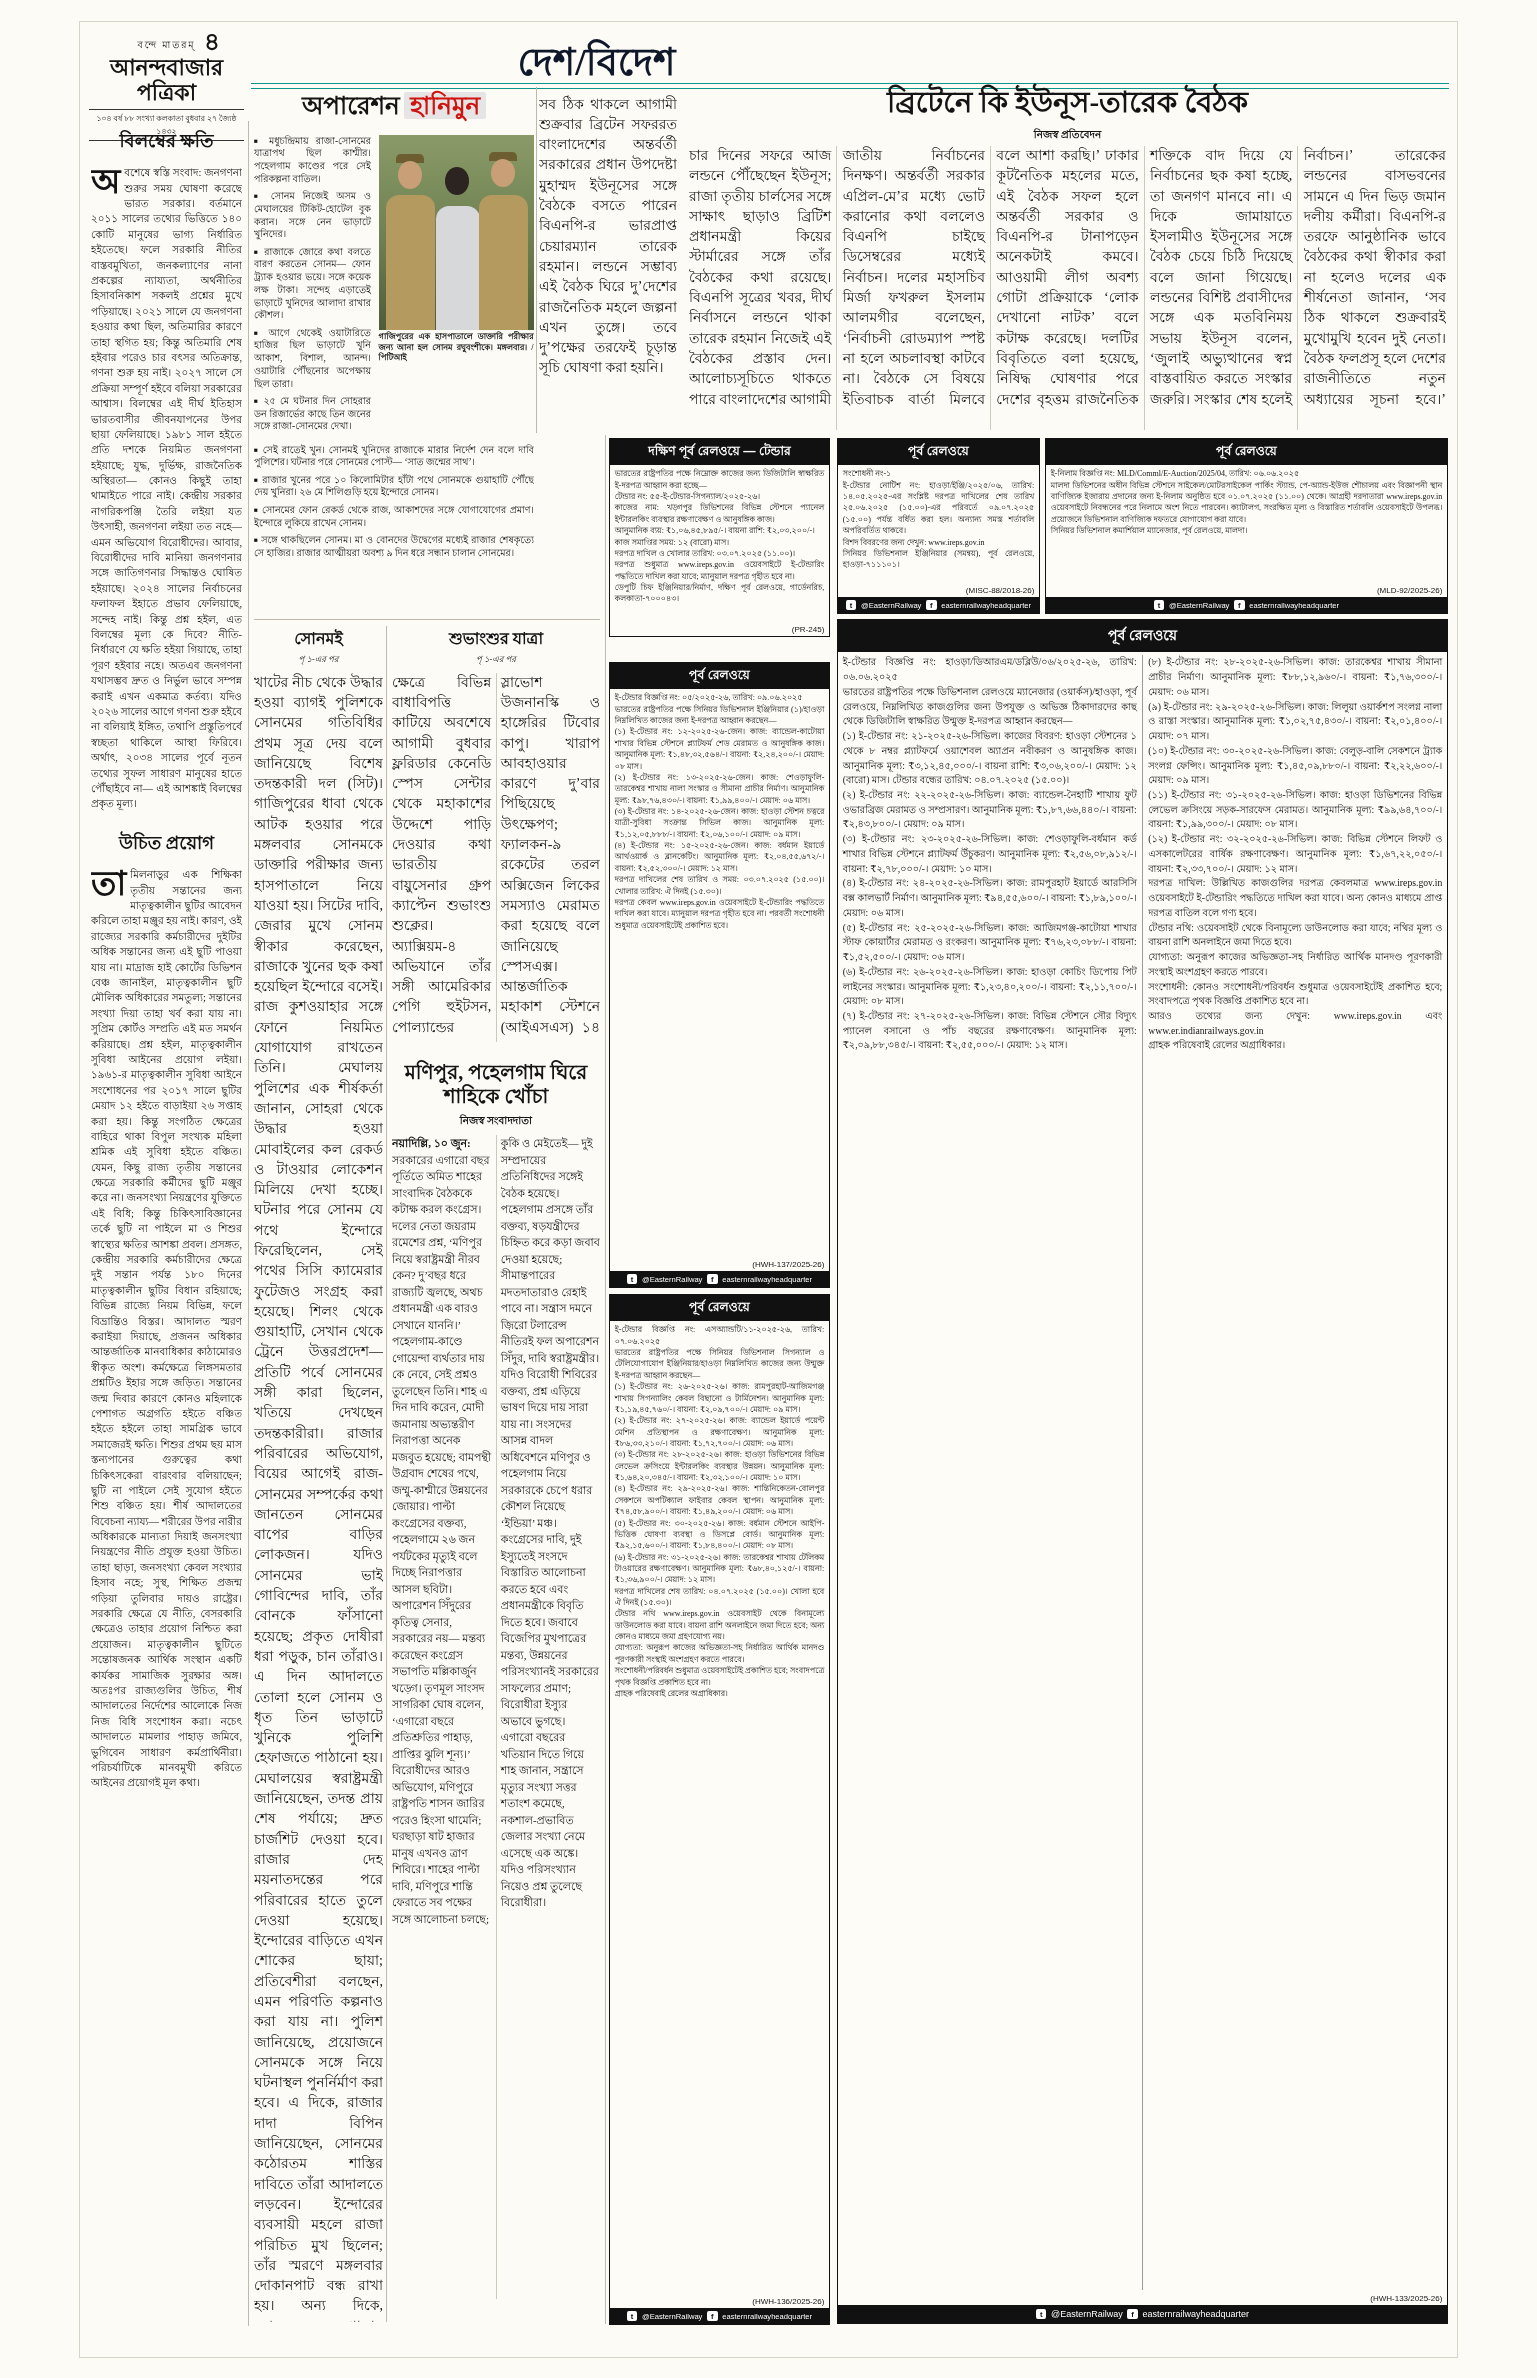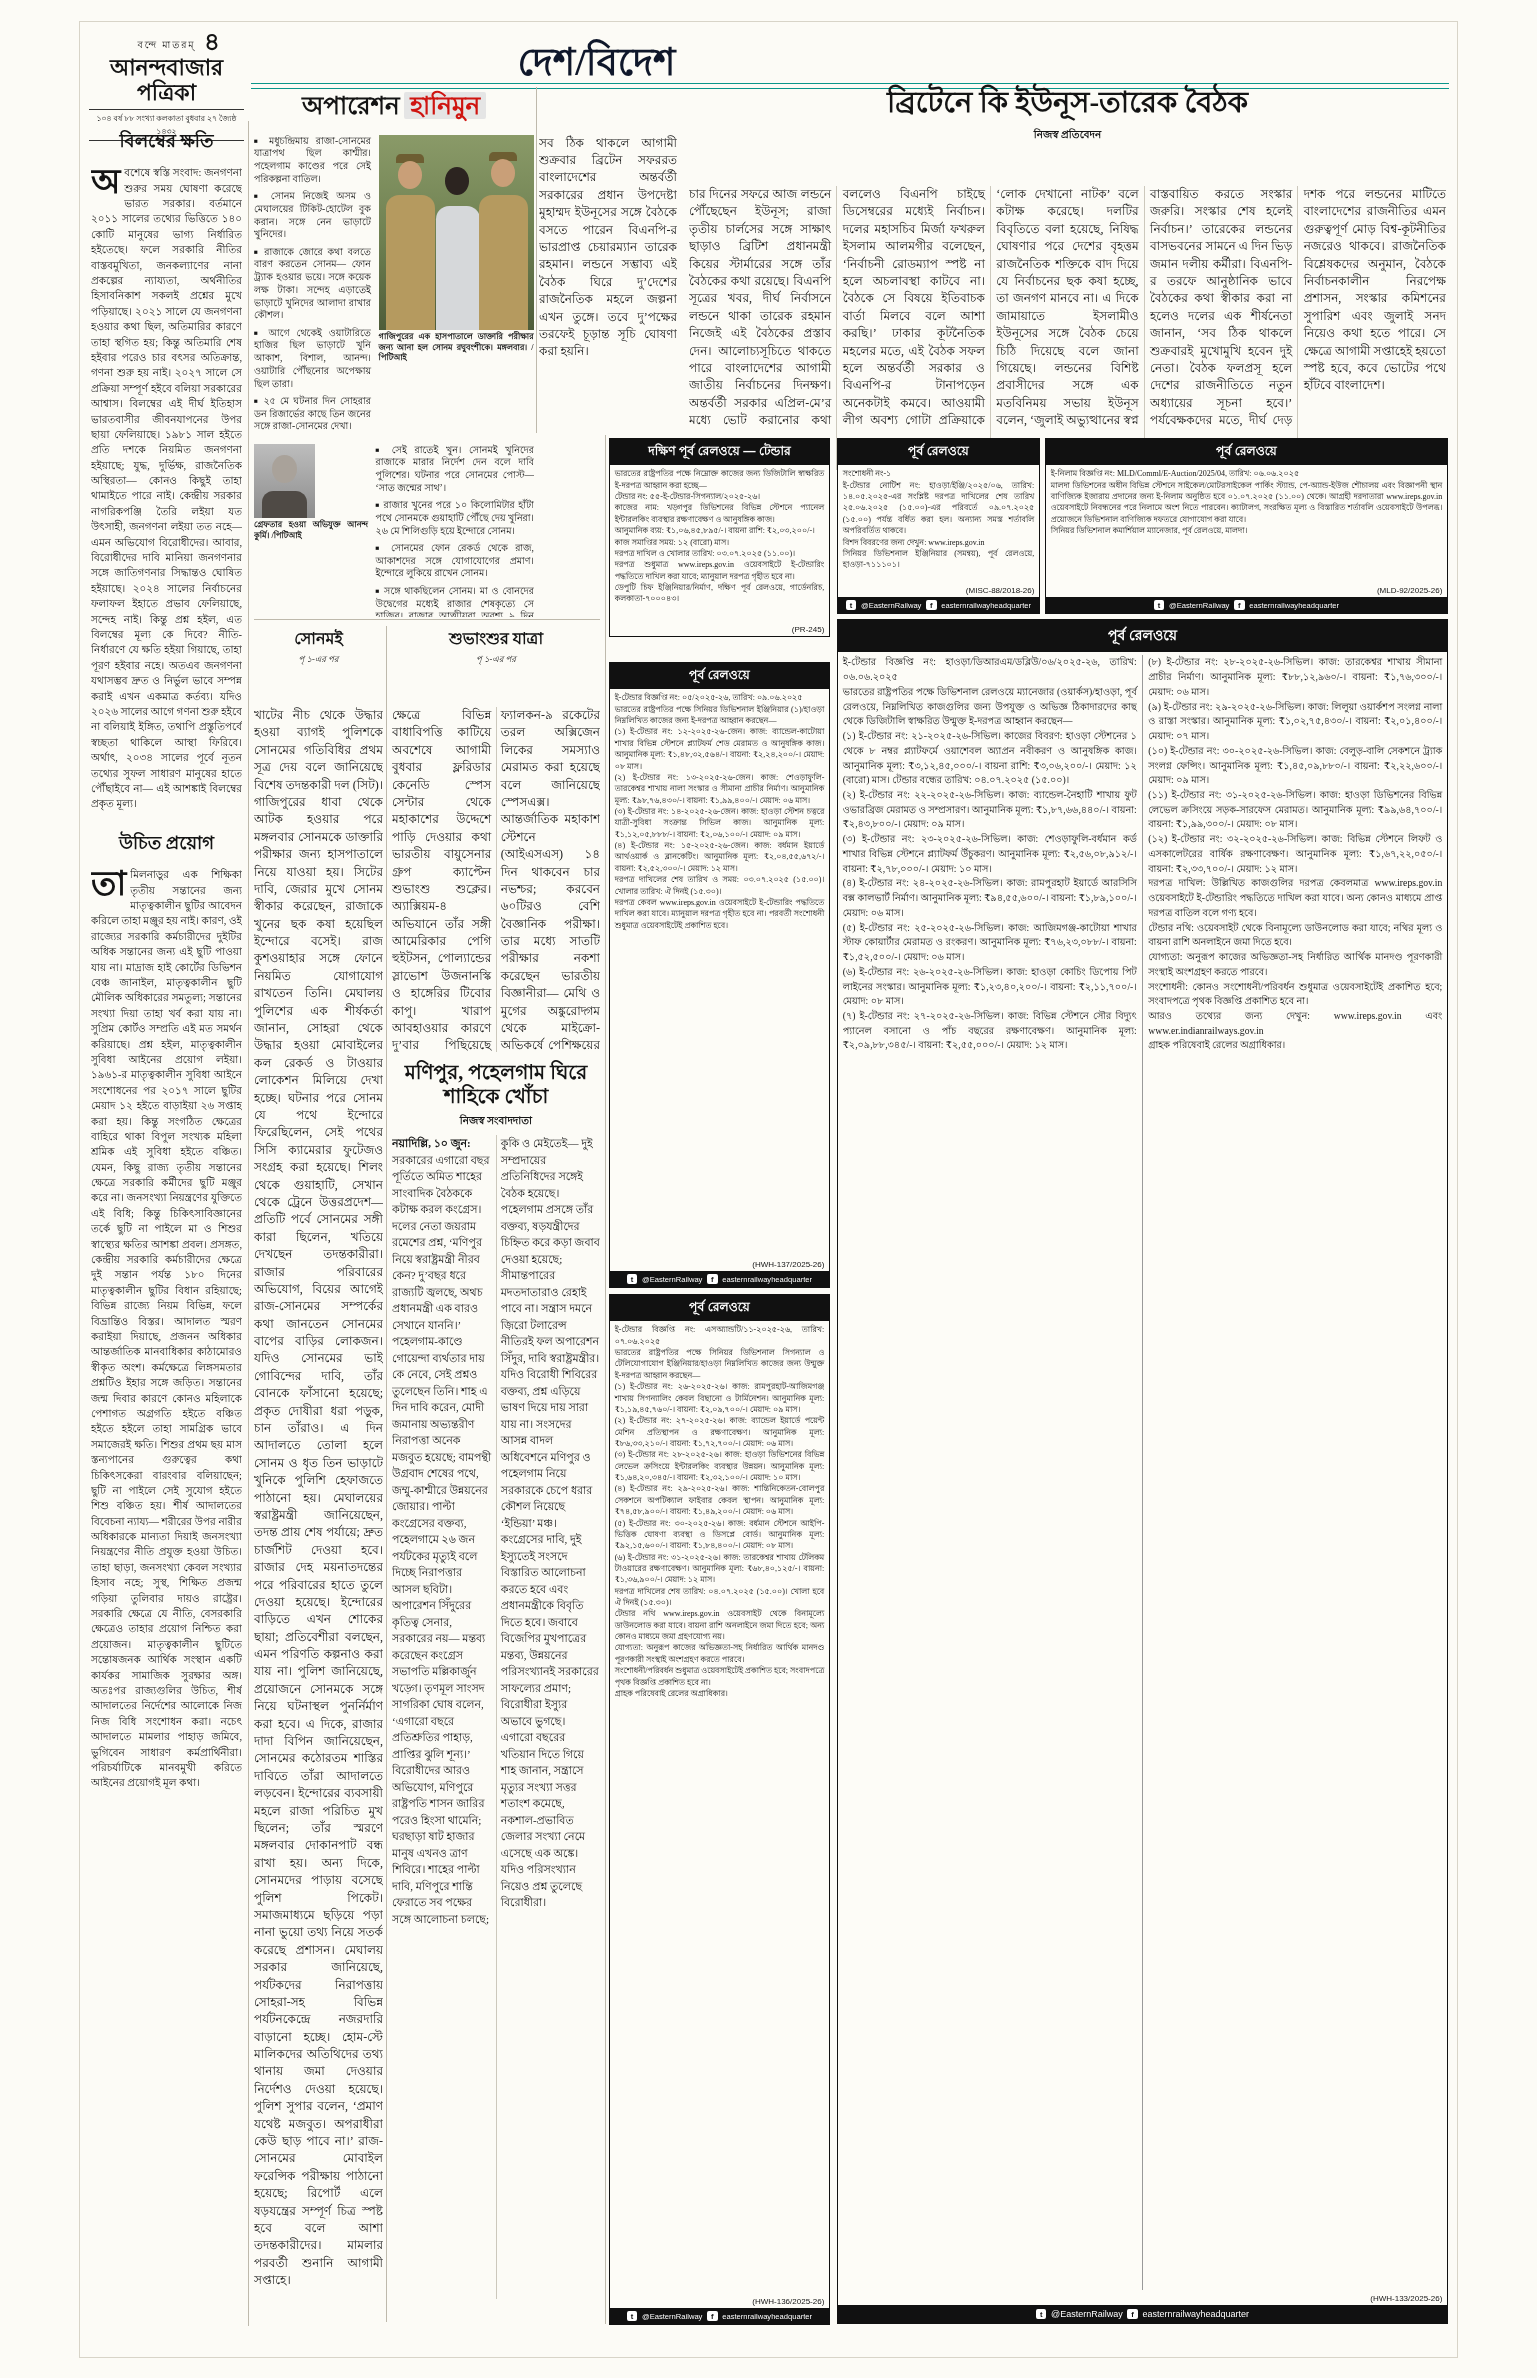--- a/index.html
+++ b/index.html
@@ -14,21 +14,21 @@
   .masthead { left:89px; top:38px; width:155px; text-align:center; }
   .motto { font-size:9.5px; letter-spacing:1.9px; }
   .mast-title { font-size:22px; font-weight:bold; line-height:1.15; margin:1.9px 0 3.8px; }
   .mast-date { font-size:7.8px; border-top:0.9px solid #333; border-bottom:0.9px solid #333; padding:1.9px 0; }
   .section-head { left:379px; top:32px; width:435px; text-align:center; font-size:38px; font-weight:bold;
                   color:#0f172a; font-family:"Liberation Serif",serif; }
   .head-rule { left:251px; top:83px; width:1198px; border-top:1.9px solid #0a968a; }
   .head-rule2 { left:251px; top:88px; width:1198px; border-top:0.9px solid #0a968a; }
 
   
-  .body-text { font-size:12px; line-height:1.45; text-align:justify;margin-top:40px; }
+  .body-text { font-size:14px; line-height:1.45; text-align:justify; }
   .vrule { width:0.9px; background:#beb9ac; }
   .hrule { height:0.9px; background:#beb9ac; }
 
   
   .ed-col { left:91px; top:121px; width:151px; height:2205px; overflow:hidden; }
   .ed-hl { text-align:center; font-size:18px; font-weight:bold; margin:5.7px 0 7.6px; }
   .ed-body { font-size:10.4px; line-height:1.48; text-align:justify; }
   .ed-body + .ed-hl { margin-top:17px; }
   .dropcap { float:left; font-size:34px; line-height:.85; font-weight:bold; padding:2.8px 3.8px 0 0; }
 
@@ -149,27 +149,20 @@
           <div class="fig-person p-center" style="left:57px;"></div>
           <div class="fig-head hair" style="left:66px; top:32px;"></div>
           <div class="fig-person p-khaki" style="left:100px;"></div>
           <div class="fig-cap" style="left:110px; top:17px;"></div>
           <div class="fig-head" style="left:112px; top:24.6px;"></div>
         </div>
         <figcaption class="cap">গাজিপুরের এক হাসপাতালে ডাক্তারি পরীক্ষার জন্য আনা হল সোনম রঘুবংশীকে। মঙ্গলবার। /পিটিআই</figcaption>
       </figure>
     </div>
     <div class="hm-row hm-row2">
-      <figure class="hm-fig2">
-        <div class="photo2">
-          <div class="fig-head"></div>
-          <div class="torso"></div>
-        </div>
-        <figcaption class="cap">গ্রেফতার হওয়া অভিযুক্ত আনন্দ কুর্মি। /পিটিআই</figcaption>
-      </figure>
       <ul class="hm-list hm-list2">
         <li>সেই রাতেই খুন। সোনমই খুনিদের রাজাকে মারার নির্দেশ দেন বলে দাবি পুলিশের। ঘটনার পরে সোনমের পোস্ট— ‘সাত জন্মের সাথ’।</li>
         <li>রাজার খুনের পরে ১০ কিলোমিটার হাঁটা পথে সোনমকে গুয়াহাটি পৌঁছে দেয় খুনিরা। ২৬ মে শিলিগুড়ি হয়ে ইন্দোরে সোনম।</li>
         <li>সোনমের ফোন রেকর্ড থেকে রাজ, আকাশদের সঙ্গে যোগাযোগের প্রমাণ। ইন্দোরে লুকিয়ে রাখেন সোনম।</li>
         <li>সঙ্গে থাকছিলেন সোনম। মা ও বোনদের উদ্বেগের মধ্যেই রাজার শেষকৃত্যে সে হাজির। রাজার আত্মীয়রা অবশ্য ৯ দিন ধরে সন্ধান চালান সোনমের।</li>
 
       </ul>
     </div>
 
   </section>

